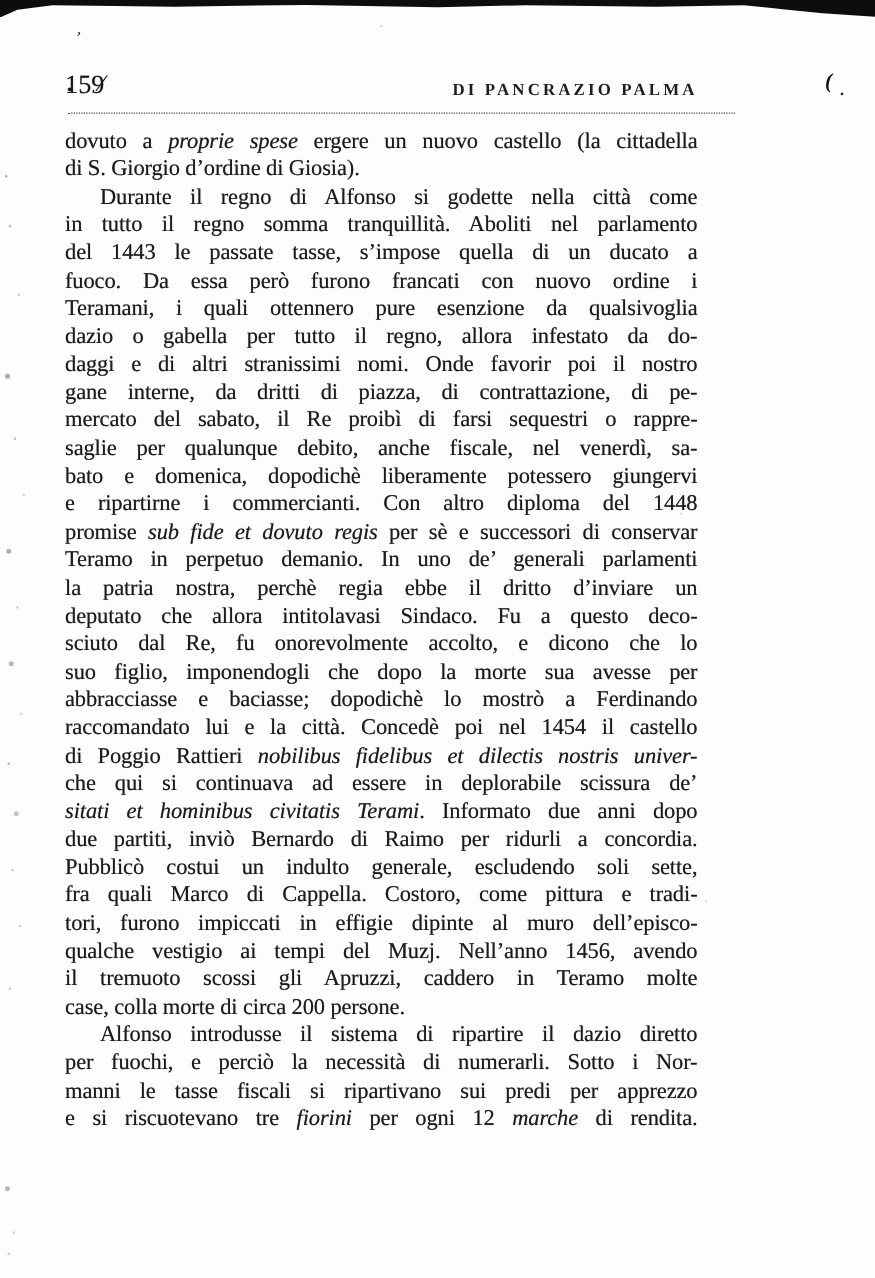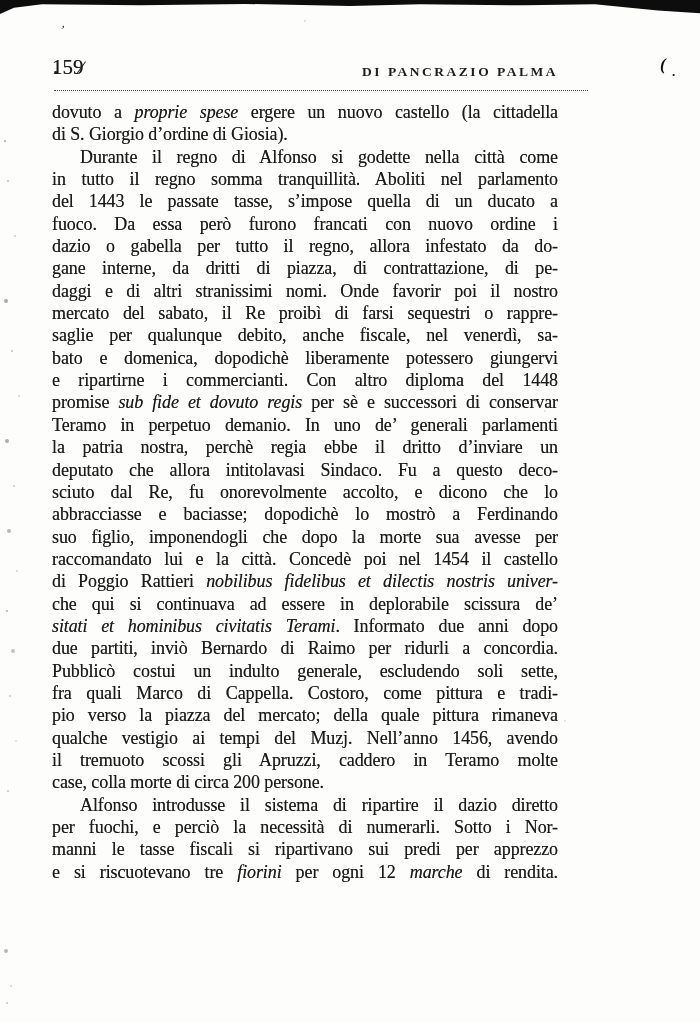--- a/index.html
+++ b/index.html
@@ -151,42 +151,43 @@
 
   <div class="dotted-rule"></div>
 
   <div class="text-block">
       <div class="line j"><span>dovuto a </span><span class="it">proprie spese</span><span> ergere un nuovo castello (la cittadella</span></div>
       <div class="line"><span>di S. Giorgio d’ordine di Giosia).</span></div>
       <div class="line j ind"><span>Durante il regno di Alfonso si godette nella città come</span></div>
       <div class="line j"><span>in tutto il regno somma tranquillità. Aboliti nel parlamento</span></div>
       <div class="line j"><span>del 1443 le passate tasse, s’impose quella di un ducato a</span></div>
       <div class="line j"><span>fuoco. Da essa però furono francati con nuovo ordine i</span></div>
+      <div class="line j"><span>Teramani, i quali ottennero pure esenzione da qualsivoglia</span></div>
       <div class="line j"><span>dazio o gabella per tutto il regno, allora infestato da do-</span></div>
+      <div class="line j"><span>daggi e di altri stranissimi nomi. Onde favorir poi il nostro</span></div>
       <div class="line j"><span>gane interne, da dritti di piazza, di contrattazione, di pe-</span></div>
-      <div class="line j"><span>daggi e di altri stranissimi nomi. Onde favorir poi il nostro</span></div>
       <div class="line j"><span>mercato del sabato, il Re proibì di farsi sequestri o rappre-</span></div>
       <div class="line j"><span>saglie per qualunque debito, anche fiscale, nel venerdì, sa-</span></div>
       <div class="line j"><span>bato e domenica, dopodichè liberamente potessero giungervi</span></div>
       <div class="line j"><span>e ripartirne i commercianti. Con altro diploma del 1448</span></div>
       <div class="line j"><span>promise </span><span class="it">sub fide et dovuto regis</span><span> per sè e successori di conservar</span></div>
       <div class="line j"><span>Teramo in perpetuo demanio. In uno de’ generali parlamenti</span></div>
       <div class="line j"><span>la patria nostra, perchè regia ebbe il dritto d’inviare un</span></div>
       <div class="line j"><span>deputato che allora intitolavasi Sindaco. Fu a questo deco-</span></div>
       <div class="line j"><span>sciuto dal Re, fu onorevolmente accolto, e dicono che lo</span></div>
+      <div class="line j"><span>suo figlio, imponendogli che dopo la morte sua avesse per</span></div>
       <div class="line j"><span>abbracciasse e baciasse; dopodichè lo mostrò a Ferdinando</span></div>
-      <div class="line j"><span>suo figlio, imponendogli che dopo la morte sua avesse per</span></div>
       <div class="line j"><span>raccomandato lui e la città. Concedè poi nel 1454 il castello</span></div>
       <div class="line j"><span>di Poggio Rattieri </span><span class="it">nobilibus fidelibus et dilectis nostris univer-</span></div>
       <div class="line j"><span>che qui si continuava ad essere in deplorabile scissura de’</span></div>
       <div class="line j"><span class="it">sitati et hominibus civitatis Terami</span><span>. Informato due anni dopo</span></div>
       <div class="line j"><span>due partiti, inviò Bernardo di Raimo per ridurli a concordia.</span></div>
       <div class="line j"><span>Pubblicò costui un indulto generale, escludendo soli sette,</span></div>
       <div class="line j"><span>fra quali Marco di Cappella. Costoro, come pittura e tradi-</span></div>
-      <div class="line j"><span>pio verso la piazza del mercato; della quale pittura rimaneva</span></div>
+      <div class="line j"><span>tori, furono impiccati in effigie dipinte al muro dell’episco-</span></div>
       <div class="line j"><span>qualche vestigio ai tempi del Muzj. Nell’anno 1456, avendo</span></div>
       <div class="line j"><span>il tremuoto scossi gli Apruzzi, caddero in Teramo molte</span></div>
       <div class="line"><span>case, colla morte di circa 200 persone.</span></div>
       <div class="line j ind"><span>Alfonso introdusse il sistema di ripartire il dazio diretto</span></div>
       <div class="line j"><span>per fuochi, e perciò la necessità di numerarli. Sotto i Nor-</span></div>
       <div class="line j"><span>manni le tasse fiscali si ripartivano sui predi per apprezzo</span></div>
       <div class="line j"><span>e si riscuotevano tre </span><span class="it">fiorini</span><span> per ogni 12 </span><span class="it">marche</span><span> di rendita.</span></div>
     </div>
 
   <span class="edge-crescent">(</span>

